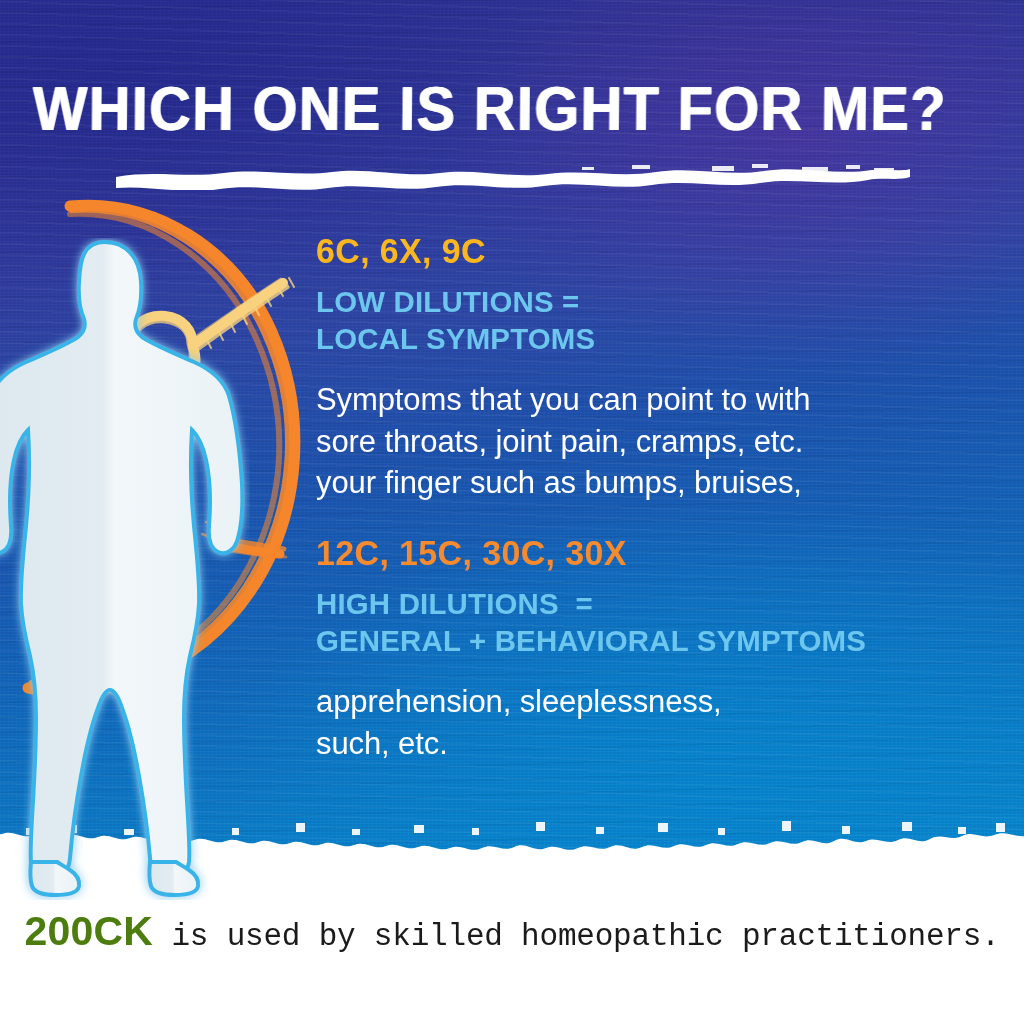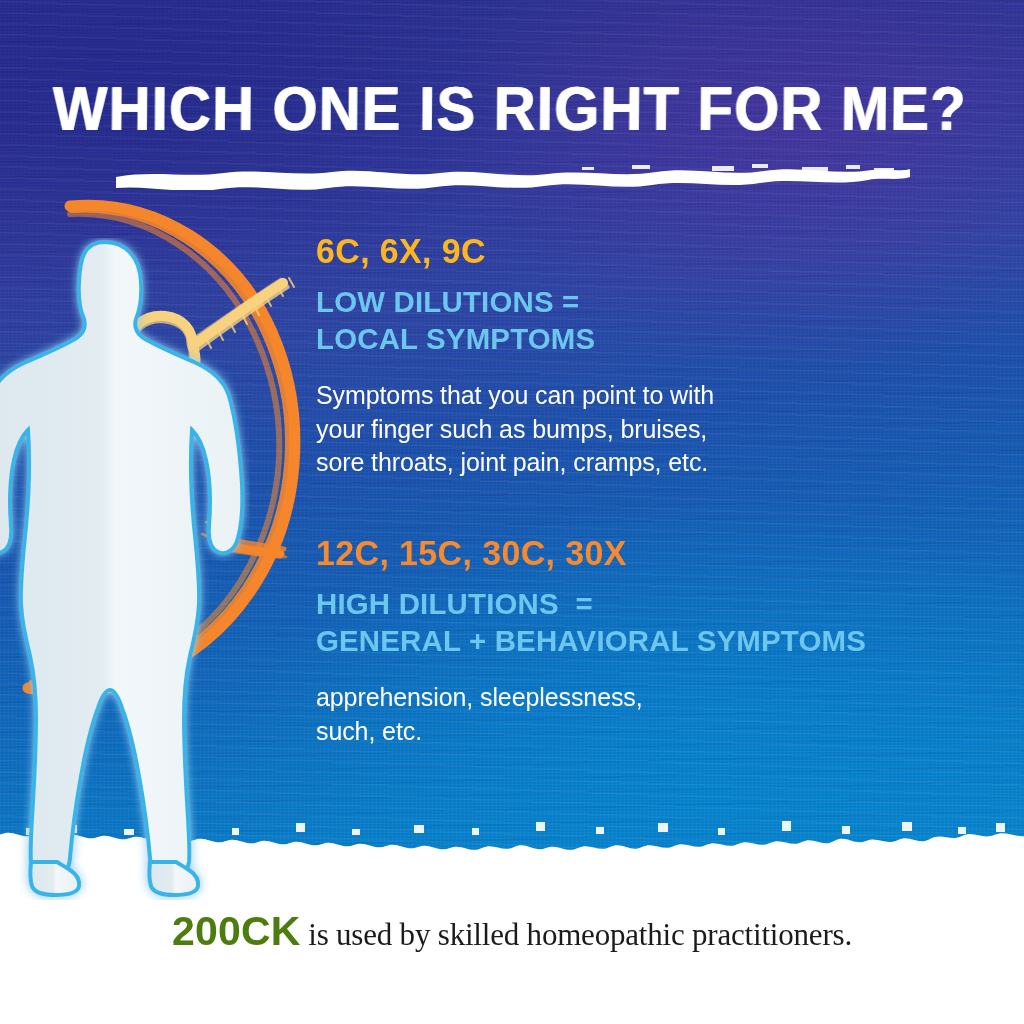--- a/index.html
+++ b/index.html
@@ -97,21 +97,20 @@
     height: 160px;
   }
 
   
   .title-wrap {
     position: absolute;
     left: 0;
     top: 78px;
     width: 936px;
     text-align: center;
-    margin-left: 20px;
   }
   .title {
     display: block;
     color: #ffffff;
     font-family: "Liberation Sans Narrow", "Liberation Sans", sans-serif;
     font-weight: bold;
     font-size: 62px;
     letter-spacing: 1.5px;
     line-height: 1.0;
     transform: scaleX(0.93) skewX(-0.5deg);
@@ -159,21 +158,21 @@
     margin: 0 0 22px 0;
     transform: scaleX(0.98);
     transform-origin: left center;
   }
   .sub-heading span { display: block; white-space: pre; }
 
   .body-copy {
     color: #ffffff;
     font-family: "Liberation Sans", sans-serif;
     font-weight: normal;
-    font-size: 25px;
+    font-size: 31px;
     letter-spacing: -0.1px;
     line-height: 1.33;
     margin: 0;
   }
   .body-copy span { display: block; white-space: nowrap; }
 
   
   .footer {
     position: absolute;
     left: 0;
@@ -184,21 +183,21 @@
   }
   .footer-strong {
     color: #4d7c0f;
     font-family: "Liberation Sans Narrow", "Liberation Sans", sans-serif;
     font-weight: bold;
     font-size: 41px;
     letter-spacing: 0.2px;
   }
   .footer-rest {
     color: #1b1b1b;
-    font-family: Liberation Serif, serif;
+    font-family: Liberation Mono, monospace;
     font-weight: normal;
     font-size: 31px;
     letter-spacing: -0.2px;
   }
 </style>
 </head>
 <body>
 
 <div id="poster">
 
@@ -413,22 +412,22 @@
   </svg>
 
   <div class="block block-1">
     <div class="dilution-label yellow">6C, 6X, 9C</div>
     <div class="sub-heading">
       <span>LOW DILUTIONS =</span>
       <span>LOCAL SYMPTOMS</span>
     </div>
     <div class="body-copy">
       <span>Symptoms that you can point to with</span>
+      <span>sore throats, joint pain, cramps, etc.</span>
       <span>your finger such as bumps, bruises,</span>
-      <span>sore throats, joint pain, cramps, etc.</span>
     </div>
   </div>
 
   <div class="block block-2">
     <div class="dilution-label orange">12C, 15C, 30C, 30X</div>
     <div class="sub-heading">
       <span>HIGH DILUTIONS  =</span>
       <span>GENERAL + BEHAVIORAL SYMPTOMS</span>
     </div>
     <div class="body-copy">

